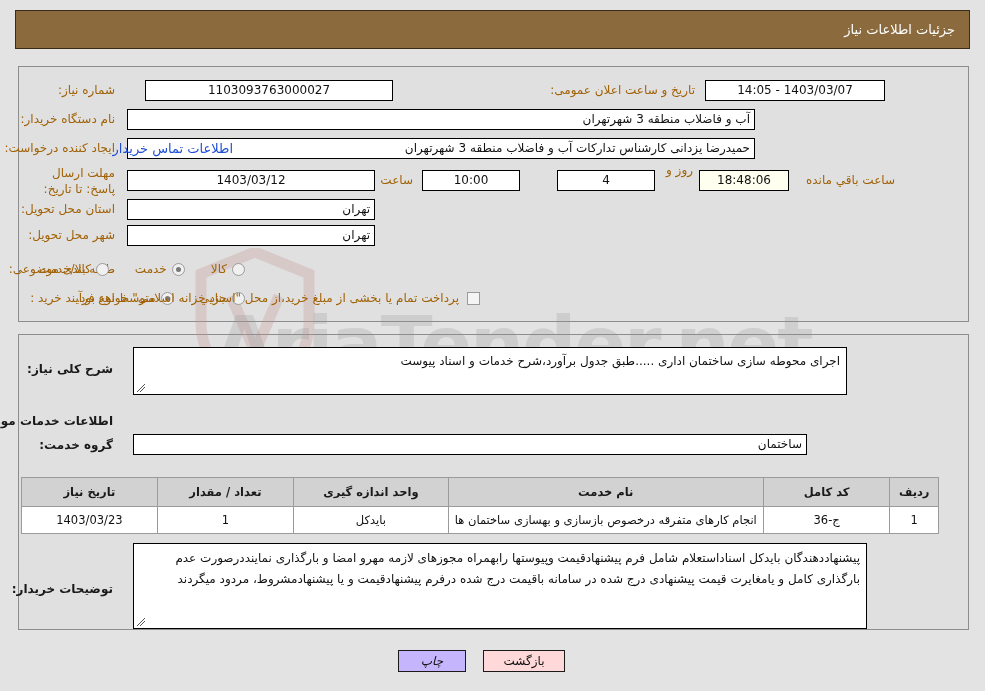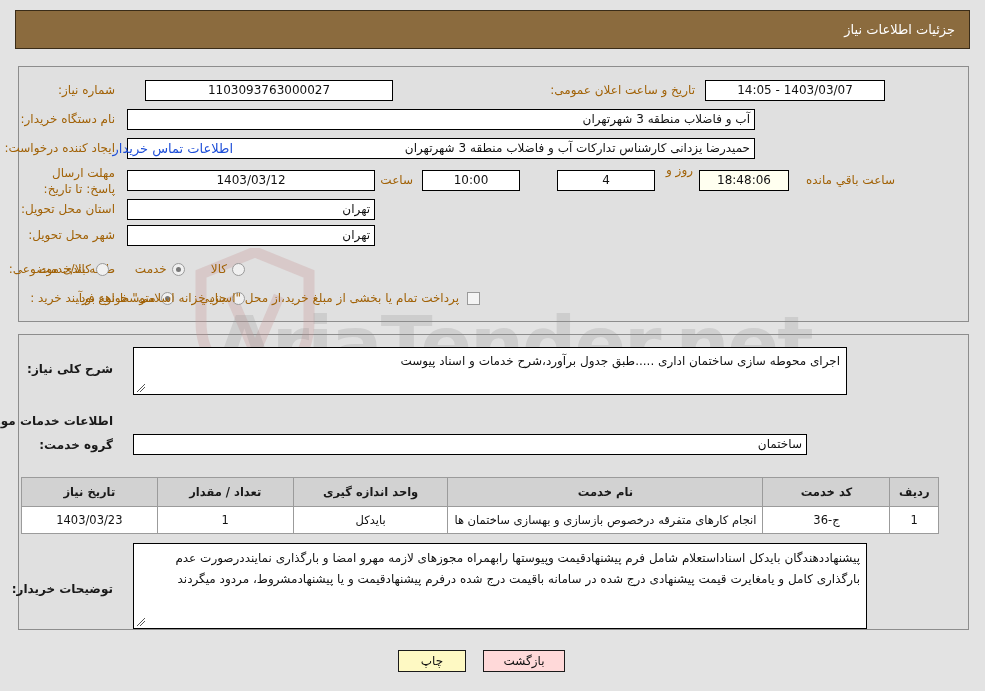--- a/index.html
+++ b/index.html
@@ -216,21 +216,21 @@
     box-sizing: border-box;
     font-size: 12px;
     font-family: "DejaVu Sans", "Liberation Sans", sans-serif;
     color: #111;
     cursor: pointer;
     display: flex;
     align-items: center;
     justify-content: center;
     z-index: 3;
   }
-  .btn-print { background: #fef9c3; }
+  .btn-print { background: #c4b5fd; font-style: italic; }
   .btn-back  { background: #ffd9d9; }
 
   .section-title {
     position: absolute;
     font-size: 12px;
     font-weight: bold;
     color: #1a1a1a;
     white-space: nowrap;
   }
 </style>
@@ -352,21 +352,21 @@
 
 <div class="section-title" style="right:872px; top:414px; z-index:6;">اطلاعات خدمات مورد نیاز</div>
 
 <div class="section-title" style="right:872px; top:438px; z-index:6;">گروه خدمت:</div>
 <div class="fld fld-right" style="position:absolute; right:178px; top:434px; width:674px; z-index:6;">ساختمان</div>
 
 <table class="grid" id="services-table" style="right:46px; top:477px; width:918px;">
   <thead>
     <tr>
       <th style="width:36px;">ردیف</th>
-      <th style="width:120px;">کد خدمت</th>
+      <th style="width:120px;">کد کامل</th>
       <th>نام خدمت</th>
       <th style="width:146px;">واحد اندازه گیری</th>
       <th style="width:128px;">تعداد / مقدار</th>
       <th style="width:128px;">تاریخ نیاز</th>
     </tr>
   </thead>
   <tbody>
     <tr>
       <td>1</td>
       <td>ج-36</td>

